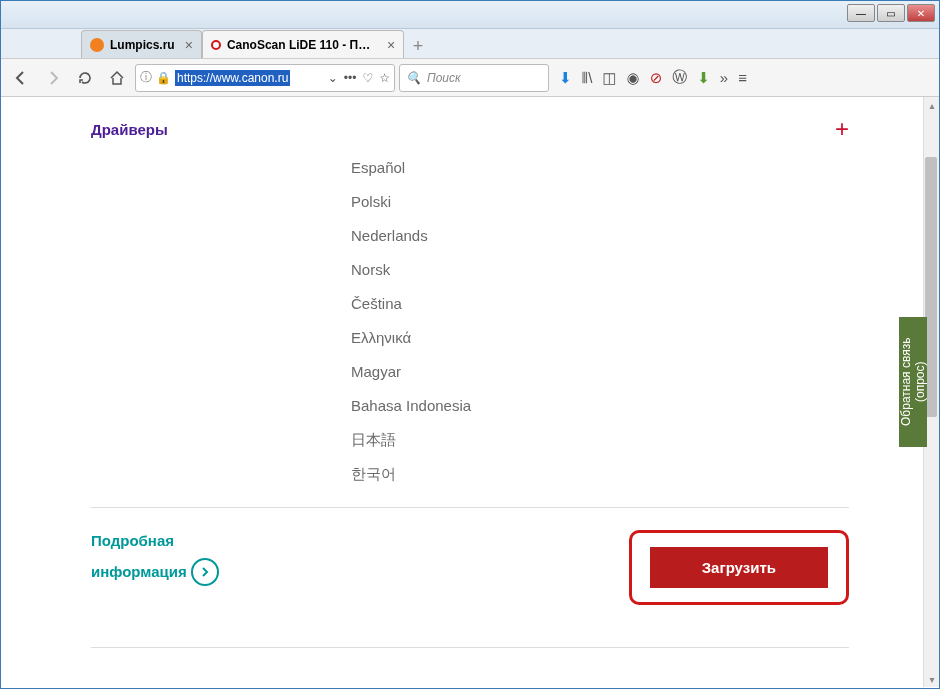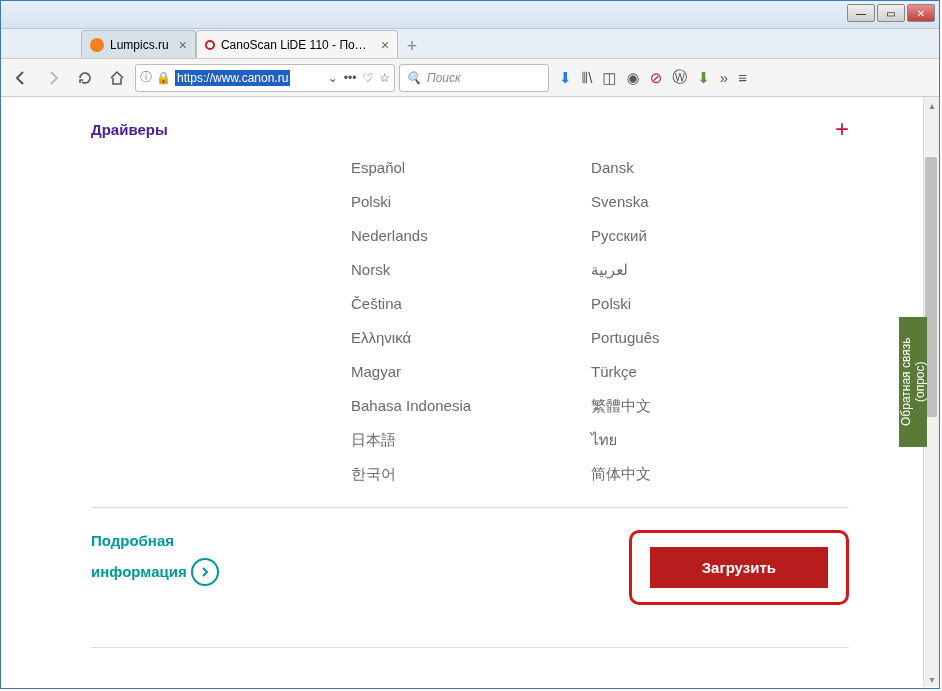--- a/index.html
+++ b/index.html
@@ -6,21 +6,21 @@
 body { font-family: Arial, sans-serif; background: #fff; width: 942px; height: 691px; overflow: hidden; position: relative; }
 .window-frame { border: 1px solid #3a7ab8; width: 940px; height: 689px; position: relative; background: #fff; }
 .titlebar { height: 28px; background: linear-gradient(to bottom, #e8f0f8, #d6e4f0); border-bottom: 1px solid #b8c8d8; position: relative; }
 .win-controls { position: absolute; right: 4px; top: 3px; display: flex; gap: 2px; }
 .win-btn { width: 28px; height: 18px; border: 1px solid #888; border-radius: 2px; background: linear-gradient(to bottom,#f0f0f0,#d0d0d0); font-size: 10px; display: flex; align-items: center; justify-content: center; }
 .win-btn.close { background: linear-gradient(to bottom,#e89090,#c04040); color: #fff; }
 .tabbar { height: 30px; background: #e8eef5; display: flex; align-items: flex-end; padding-left: 80px; gap: 0; border-bottom: 1px solid #ccc; }
 .tab { height: 28px; padding: 0 8px; display: flex; align-items: center; gap: 6px; font-size: 12px; background: #d8e0e8; border: 1px solid #bbb; border-bottom: none; border-radius: 4px 4px 0 0; max-width: 220px; }
 .tab.active { background: #f5f5f5; }
 .tab .favicon { width: 14px; height: 14px; border-radius: 50%; }
-.tab .tabtitle { overflow: hidden; white-space: nowrap; text-overflow: ellipsis; max-width: 150px; }
+.tab .tabtitle { overflow: hidden; white-space: nowrap; text-overflow: ellipsis; max-width: 150px; font-weight: bold; }
 .tab .tabclose { font-size: 14px; color: #666; margin-left: 4px; }
 .newtab { width: 28px; height: 24px; display: flex; align-items: center; justify-content: center; color: #888; font-size: 18px; }
 .toolbar { height: 38px; background: #f5f5f5; border-bottom: 1px solid #ccc; display: flex; align-items: center; padding: 0 6px; gap: 4px; }
 .nav-btn { width: 28px; height: 28px; display: flex; align-items: center; justify-content: center; color: #555; border-radius: 3px; }
 .nav-btn svg { width: 16px; height: 16px; }
 .urlbar { flex: 0 0 260px; height: 28px; border: 1px solid #bbb; border-radius: 3px; background: #fff; display: flex; align-items: center; padding: 0 4px; gap: 4px; font-size: 12px; }
 .urlbar .lock { color: #2a8a2a; font-size: 12px; }
 .urlbar .urltext { background: #2060c0; color: #fff; padding: 1px 2px; font-size: 12px; }
 .urlbar .urlright { margin-left: auto; display:flex; gap:6px; color:#555; }
 .searchbar { flex: 0 0 150px; height: 28px; border: 1px solid #bbb; border-radius: 3px; background: #fff; display: flex; align-items: center; padding: 0 6px; gap: 6px; font-size: 12px; color: #888; font-style: italic; }
@@ -142,32 +142,20 @@
           <span>Polski</span>
           <span>Nederlands</span>
           <span>Norsk</span>
           <span>Čeština</span>
           <span>Ελληνικά</span>
           <span>Magyar</span>
           <span>Bahasa Indonesia</span>
           <span>日本語</span>
           <span>한국어</span>
         </div>
-        <div class="lang-col">
-          <span>Dansk</span>
-          <span>Svenska</span>
-          <span>Русский</span>
-          <span>لعربية</span>
-          <span>Polski</span>
-          <span>Português</span>
-          <span>Türkçe</span>
-          <span>繁體中文</span>
-          <span>ไทย</span>
-          <span>简体中文</span>
-        </div>
       </div>
 
       <div class="divider"></div>
 
       <div class="action-row">
         <div class="link-block">
           <span>Подробная информация</span>
           <div class="circle-arrow">
               <svg viewBox="0 0 10 10">
                 <path d="M3 1 L7 5 L3 9" stroke="#009999" stroke-width="2" fill="none"></path>

